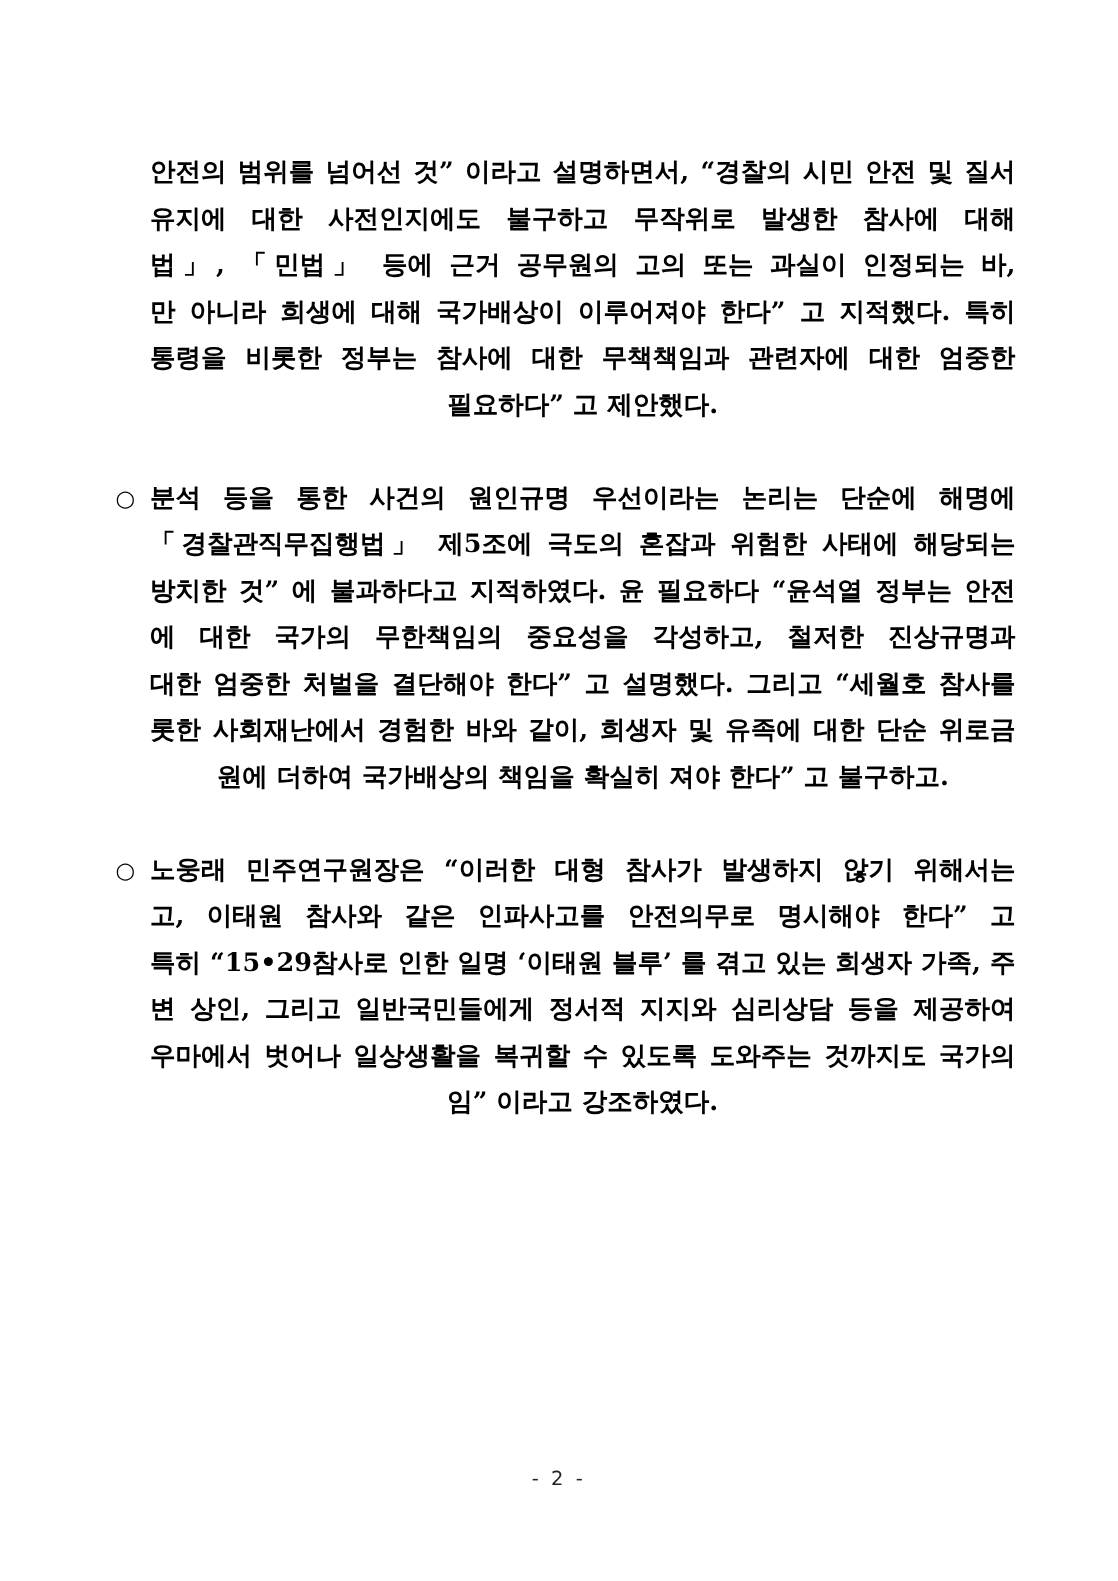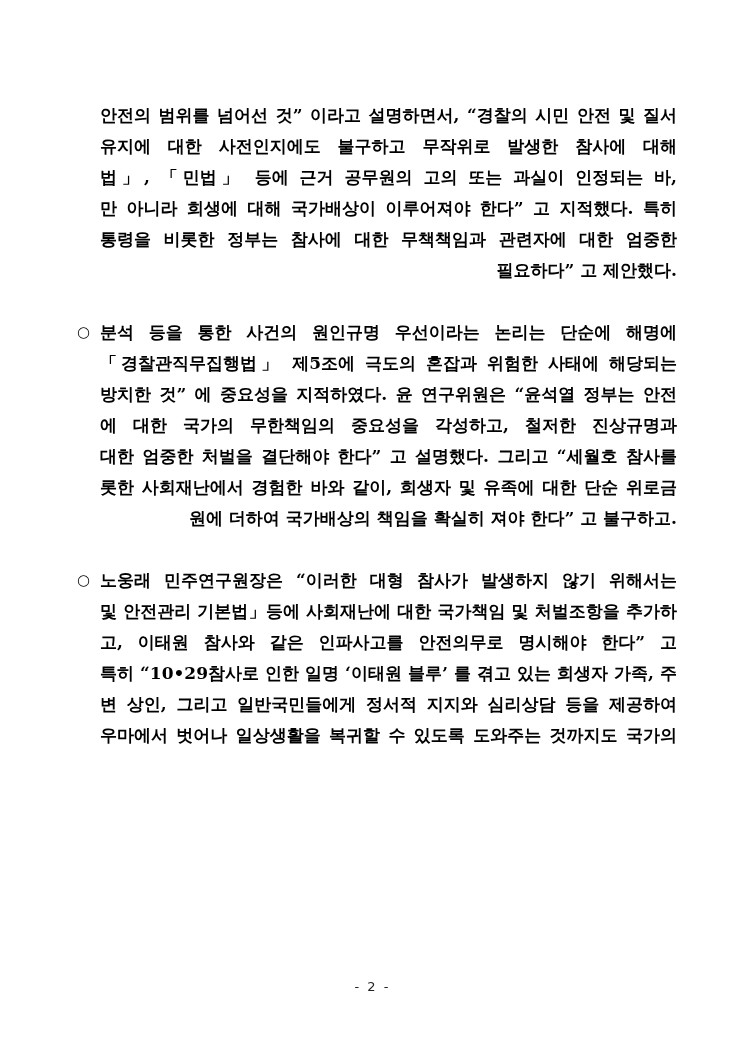--- a/index.html
+++ b/index.html
@@ -33,21 +33,21 @@
     letter-spacing: 0;
   }
   .lines { flex: 1 1 auto; min-width: 0; }
   .line {
     font-size: 17px;
     font-weight: 700;
     line-height: 31px;
     max-height: 31px;
     overflow: hidden;
     word-break: keep-all;
-    text-align: right;
+    text-align: center;
   }
   .line.full {
     text-align: justify;
     text-align-last: justify;
   }
   .footer {
     position: absolute;
     top: 979px;
     left: 0;
     right: 0;
@@ -73,33 +73,33 @@
           <div class="line full">만 아니라 희생에 대해 국가배상이 이루어져야 한다” 고 지적했다. 특히 “대</div>
           <div class="line full">통령을 비롯한 정부는 참사에 대한 무책책임과 관련자에 대한 엄중한 처벌이</div>
           <div class="line">필요하다” 고 제안했다.</div>
         </div>
       </div>
       <div class="para">
         <span class="bullet">○</span>
         <div class="lines">
           <div class="line full">분석 등을 통한 사건의 원인규명 우선이라는 논리는 단순에 해명에 불과하고,</div>
           <div class="line full">「경찰관직무집행법」 제5조에 극도의 혼잡과 위험한 사태에 해당되는 현장을</div>
-          <div class="line full">방치한 것” 에 중요성을 지적하였다. 윤 연구위원은 “윤석열 정부는 안전</div>
+          <div class="line full">방치한 것” 에 불과하다고 지적하였다. 윤 필요하다 “윤석열 정부는 안전</div>
           <div class="line full">에 대한 국가의 무한책임의 중요성을 각성하고, 철저한 진상규명과 관계자에</div>
           <div class="line full">대한 엄중한 처벌을 결단해야 한다” 고 설명했다. 그리고 “세월호 참사를 비</div>
           <div class="line full">롯한 사회재난에서 경험한 바와 같이, 희생자 및 유족에 대한 단순 위로금 지</div>
           <div class="line">원에 더하여 국가배상의 책임을 확실히 져야 한다” 고 불구하고.</div>
         </div>
       </div>
       <div class="para">
         <span class="bullet">○</span>
         <div class="lines">
           <div class="line full">노웅래 민주연구원장은 “이러한 대형 참사가 발생하지 않기 위해서는 「재난</div>
-          <div class="line full">및 안전관리 기본법」등에 사회재난에 대한 국가책임 및 처벌조항을 추가하</div>
           <div class="line full">고, 이태원 참사와 같은 인파사고를 안전의무로 명시해야 한다” 고 설명했다.</div>
-          <div class="line full">특히 “10•29참사로 인한 일명 ‘이태원 블루’ 를 겪고 있는 희생자 가족, 주</div>
+          <div class="line full">특히 “15•29참사로 인한 일명 ‘이태원 블루’ 를 겪고 있는 희생자 가족, 주</div>
           <div class="line full">변 상인, 그리고 일반국민들에게 정서적 지지와 심리상담 등을 제공하여 트라</div>
           <div class="line full">우마에서 벗어나 일상생활을 복귀할 수 있도록 도와주는 것까지도 국가의 책</div>
+          <div class="line">임” 이라고 강조하였다.</div>
         </div>
       </div>
     </div>
   <div class="footer">- 2 -</div>
 </div>
 
 </body></html>

